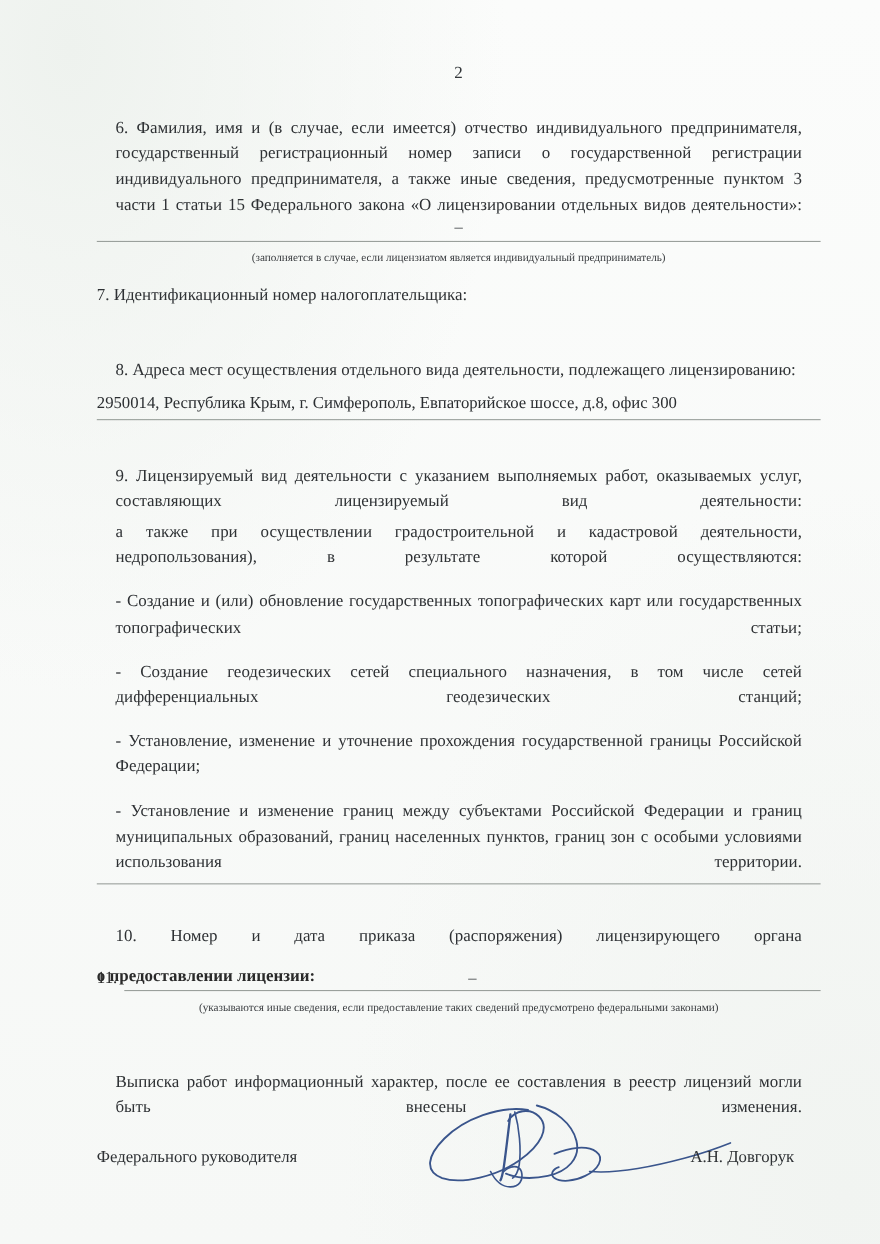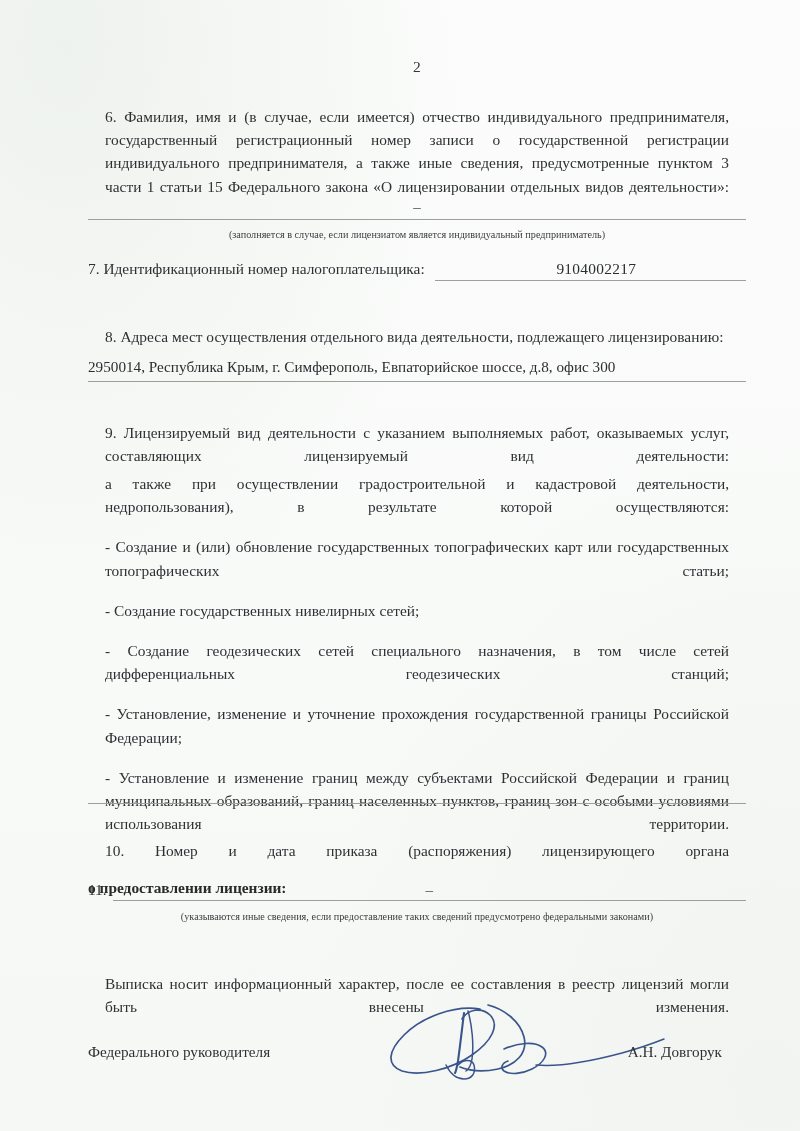--- a/index.html
+++ b/index.html
@@ -186,56 +186,54 @@
 
     <div class="blk" id="item6">
       <p class="para stretch">6. Фамилия, имя и (в случае, если имеется) отчество индивидуального предпринимателя, государственный регистрационный номер записи о государственной регистрации индивидуального предпринимателя, а также иные сведения, предусмотренные пунктом 3 части 1 статьи 15 Федерального закона «О лицензировании отдельных видов деятельности»:</p>
     </div>
     <div class="blk dash" id="dash6-wrap">–</div>
     <div class="blk rule" id="rule6"></div>
     <div class="blk caption" id="caption6">(заполняется в случае, если лицензиатом является индивидуальный предприниматель)</div>
 
     <div class="blk" id="item7">
       <span class="label">7. Идентификационный номер налогоплательщика:</span>
-      <span class="fill"><span class="val">9104002217</span></span>
     </div>
 
     <div class="blk" id="item8">
       <p class="para">8. Адреса мест осуществления отдельного вида деятельности, подлежащего лицензированию:</p>
     </div>
     <div class="blk" id="address">2950014, Республика Крым, г. Симферополь, Евпаторийское шоссе, д.8, офис 300</div>
 
     <div class="blk" id="item9">
       <p class="para stretch">9. Лицензируемый вид деятельности с указанием выполняемых      работ, оказываемых услуг, составляющих лицензируемый вид деятельности:</p>
     </div>
     <div class="blk" id="body9">
       <p class="para stretch">а также при осуществлении градостроительной и кадастровой деятельности, недропользования), в результате которой осуществляются:</p>
       <p class="para stretch">- Создание и (или) обновление государственных топографических карт или государственных топографических статьи;</p>
-      <p class="para">- Создание государственных нивелирных сетей;</p>
       <p class="para stretch">- Создание геодезических сетей специального назначения, в том числе сетей дифференциальных геодезических станций;</p>
       <p class="para stretch">- Установление, изменение и уточнение прохождения государственной границы Российской Федерации;</p>
       <p class="para stretch">- Установление и изменение границ между субъектами Российской Федерации и границ муниципальных образований, границ населенных пунктов, границ зон с особыми условиями использования территории.</p>
     </div>
     <div class="blk rule" id="rule9"></div>
 
     <div class="blk" id="item10">
       <p class="para stretch">10. Номер и дата приказа (распоряжения) лицензирующего органа</p>
       <div class="line2">
         <span class="label">о предоставлении лицензии:</span>
       </div>
     </div>
 
     <div class="blk" id="item11">
       <span class="label">11.</span>
       <span class="fill"><span>–</span></span>
     </div>
     <div class="blk caption" id="caption11">(указываются иные сведения, если предоставление таких сведений предусмотрено федеральными законами)</div>
 
     <div class="blk" id="note">
-      <p class="para stretch">Выписка носит информационный характер, после ее составления в реестр лицензий могли быть внесены изменения.</p>
+      <p class="para stretch">Выписка работ информационный характер, после ее составления в реестр лицензий могли быть внесены изменения.</p>
     </div>
 
     <div class="blk" id="sigrow">
       <span class="role">Федерального руководителя</span>
       <svg class="signature-svg" viewBox="0 0 330 92" aria-hidden="true">
         <g fill="none" stroke="#3a558c" stroke-linecap="round" stroke-linejoin="round">
           <path d="M104 6 C 78 2, 46 14, 28 32 C 12 48, 10 62, 26 68 C 44 74, 76 66, 96 52 C 116 38, 124 22, 114 12 C 106 4, 92 6, 86 16" stroke-width="1.7"></path>
           <path d="M88 10 C 86 26, 84 44, 82 58 C 81 64, 80 68, 79 70" stroke-width="2.1"></path>
           <path d="M92 8 C 96 22, 98 42, 96 56 C 95 62, 93 66, 90 68" stroke-width="1.5"></path>
           <path d="M70 62 C 74 70, 80 76, 88 76 C 96 76, 100 70, 98 62 C 96 56, 88 56, 82 62" stroke-width="1.5"></path>

